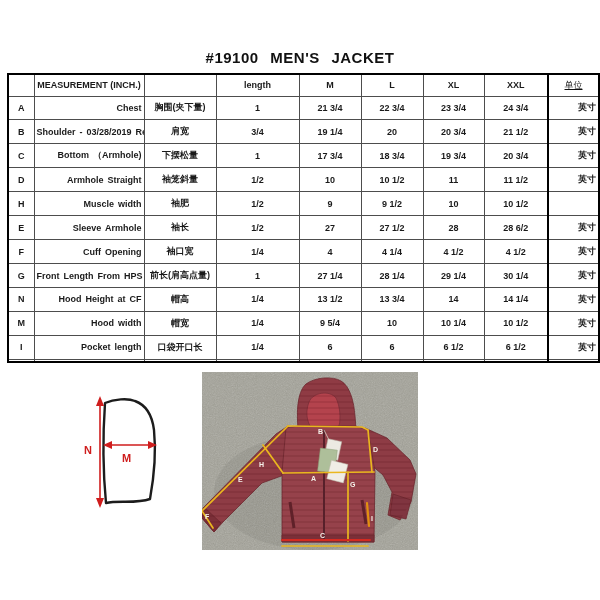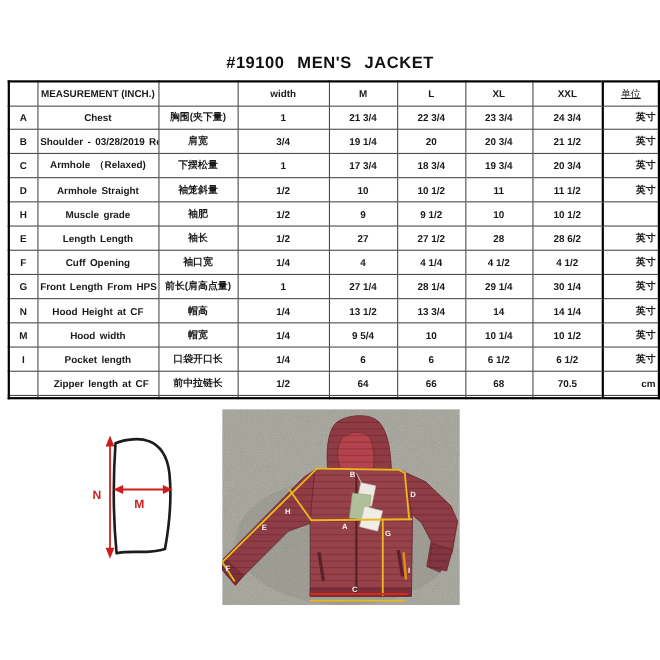--- a/index.html
+++ b/index.html
@@ -6,21 +6,21 @@
   body{width:600px;height:600px;background:#ffffff;font-family:"Liberation Sans",sans-serif;}
   .page{position:relative;width:600px;height:600px;overflow:hidden;background:#fff;}
   .title{position:absolute;top:49px;left:0;width:600px;text-align:center;
          font-size:15px;font-weight:bold;color:#111;letter-spacing:.5px;word-spacing:7px;}
   table.spec{position:absolute;left:7px;top:73px;width:591px;height:290px;
              border-collapse:collapse;table-layout:fixed;border:2px solid #000;}
   table.spec td{border:1px solid #4d4d4d;font-weight:bold;color:#1a1a1a;
                 overflow:hidden;white-space:nowrap;padding:0 2px;font-size:9px;vertical-align:middle;}
   table.spec tr.hdr{height:22px;}
   td.letter{text-align:center;font-size:10px;}
-  td.name{text-align:center;font-size:9.5px;word-spacing:1.5px;}
+  td.name{text-align:right;font-size:9.5px;word-spacing:1.5px;}
   td.name.indent{padding-left:8px;}
   td.cn{text-align:center;font-size:9px;}
   td.val{text-align:center;}
   td.unit{text-align:right;font-weight:normal;color:#333;border-left:2px solid #000 !important;}
   td.hcell{text-align:center;font-size:9.5px;}
   .u-underline{text-decoration:underline;}
   .hood-diagram{position:absolute;left:80px;top:392px;width:90px;height:118px;}
   .jacket-photo{position:absolute;left:202px;top:372px;width:216px;height:178px;}
   svg text.plabel{font-family:"Liberation Sans",sans-serif;font-weight:bold;font-size:7px;fill:#f5f2ea;}
   svg text.dlabel{font-family:"Liberation Sans",sans-serif;font-weight:bold;font-size:11px;fill:#cf1d1d;}
@@ -42,21 +42,21 @@
         <col style="width:62px">
       <col style="width:61px">
         <col style="width:64px">
         <col style="width:51px">
     </colgroup>
     <tbody>
         <tr class="hdr">
       <td class="letter"></td>
       <td class="hcell">MEASUREMENT  (INCH.)</td>
       <td class="hcell"></td>
-      <td class="hcell">width</td>
+      <td class="hcell">length</td>
       <td class="hcell">M</td>
       <td class="hcell">L</td>
       <td class="hcell">XL</td>
       <td class="hcell">XXL</td>
       <td class="hcell unit u-underline" style="font-weight:normal;color:#111">单位</td>
     </tr>
     <tr>
       <td class="letter">A</td>
       <td class="name">Chest</td>
       <td class="cn">胸围(夹下量)</td>
@@ -73,21 +73,21 @@
       <td class="cn">肩宽</td>
       <td class="val">3/4</td>
       <td class="val">19 1/4</td>
       <td class="val">20</td>
       <td class="val">20 3/4</td>
       <td class="val">21 1/2</td>
       <td class="unit">英寸</td>
     </tr>
     <tr>
       <td class="letter">C</td>
-      <td class="name">Armhole （Relaxed)</td>
+      <td class="name">Bottom （Armhole)</td>
       <td class="cn">下摆松量</td>
       <td class="val">1</td>
       <td class="val">17 3/4</td>
       <td class="val">18 3/4</td>
       <td class="val">19 3/4</td>
       <td class="val">20 3/4</td>
       <td class="unit">英寸</td>
     </tr>
     <tr>
       <td class="letter">D</td>
@@ -95,32 +95,32 @@
       <td class="cn">袖笼斜量</td>
       <td class="val">1/2</td>
       <td class="val">10</td>
       <td class="val">10 1/2</td>
       <td class="val">11</td>
       <td class="val">11 1/2</td>
       <td class="unit">英寸</td>
     </tr>
     <tr>
       <td class="letter">H</td>
-      <td class="name">Muscle grade</td>
+      <td class="name">Muscle width</td>
       <td class="cn">袖肥</td>
       <td class="val">1/2</td>
       <td class="val">9</td>
       <td class="val">9 1/2</td>
       <td class="val">10</td>
       <td class="val">10 1/2</td>
       <td class="unit"></td>
     </tr>
     <tr>
       <td class="letter">E</td>
-      <td class="name">Length Length</td>
+      <td class="name">Sleeve Armhole</td>
       <td class="cn">袖长</td>
       <td class="val">1/2</td>
       <td class="val">27</td>
       <td class="val">27 1/2</td>
       <td class="val">28</td>
       <td class="val">28 6/2</td>
       <td class="unit">英寸</td>
     </tr>
     <tr>
       <td class="letter">F</td>
@@ -169,31 +169,20 @@
     <tr>
       <td class="letter">I</td>
       <td class="name">Pocket length</td>
       <td class="cn">口袋开口长</td>
       <td class="val">1/4</td>
       <td class="val">6</td>
       <td class="val">6</td>
       <td class="val">6 1/2</td>
       <td class="val">6 1/2</td>
       <td class="unit">英寸</td>
-    </tr>
-    <tr>
-      <td class="letter"></td>
-      <td class="name indent">Zipper length at CF</td>
-      <td class="cn">前中拉链长</td>
-      <td class="val">1/2</td>
-      <td class="val">64</td>
-      <td class="val">66</td>
-      <td class="val">68</td>
-      <td class="val">70.5</td>
-      <td class="unit">cm</td>
     </tr>
     <tr>
       <td class="letter"></td>
       <td class="name"></td>
       <td class="cn"></td>
       <td class="val"></td>
       <td class="val"></td>
       <td class="val"></td>
       <td class="val"></td>
       <td class="val"></td>

